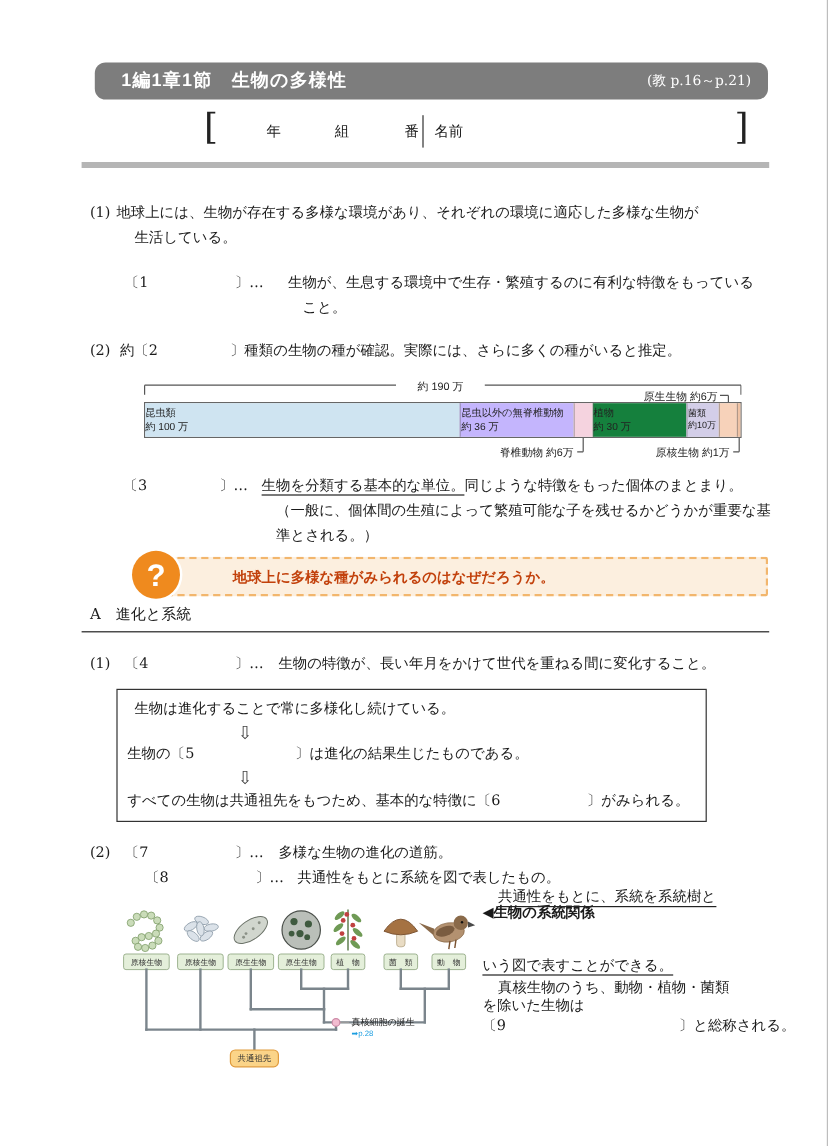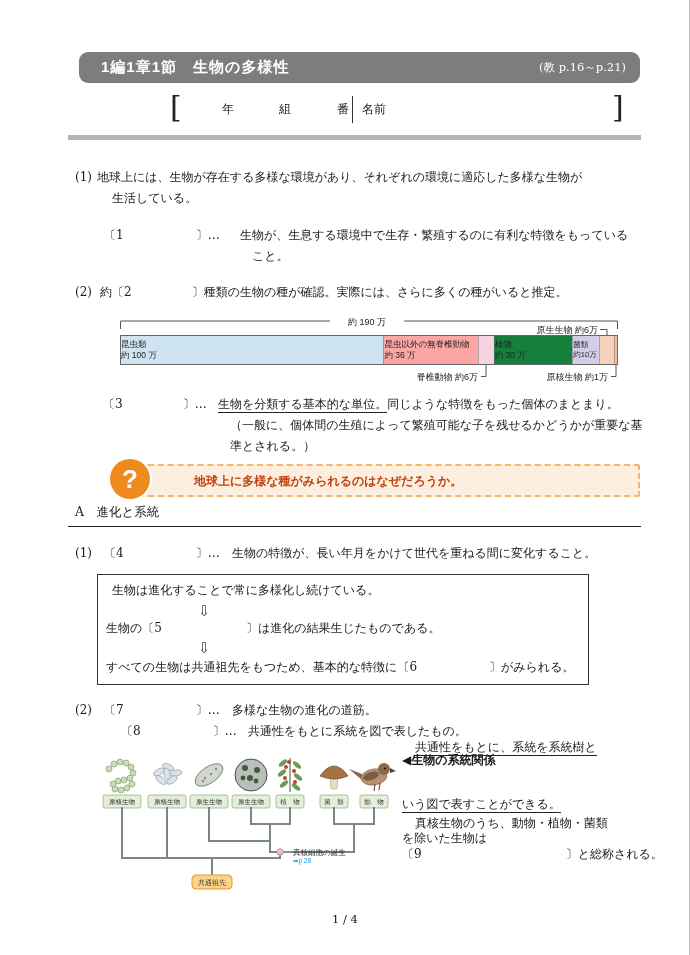--- a/index.html
+++ b/index.html
@@ -87,21 +87,21 @@
       <text x="247" y="13" font-size="9" text-anchor="middle" fill="#222">約 190 万</text>
       <text x="478" y="21" font-size="9" text-anchor="end" fill="#222">原生生物 約6万</text>
       <text x="358" y="68" font-size="9" text-anchor="end" fill="#222">脊椎動物 約6万</text>
       <text x="488" y="68" font-size="9" text-anchor="end" fill="#222">原核生物 約1万</text>
     </svg>
     <div class="bar">
         <div class="seg" style="flex: 0 0 52.9101%; background: rgb(207, 228, 241);">
           <div>昆虫類</div>
           <div>約 100 万</div>
         </div>
-        <div class="seg" style="flex: 0 0 19.0476%; background: #fca5a5; border-left: 1px solid rgba(100, 100, 100, 0.45);">
+        <div class="seg" style="flex: 0 0 19.0476%; background: #c4b5fd; border-left: 1px solid rgba(100, 100, 100, 0.45);">
           <div>昆虫以外の無脊椎動物</div>
           <div>約 36 万</div>
         </div>
         <div class="seg seg-sm" style="flex: 0 0 3.1746%; background: rgb(245, 211, 223); border-left: 1px solid rgba(100, 100, 100, 0.45);"></div>
         <div class="seg" style="flex: 0 0 15.873%; background: #15803d; border-left: 1px solid rgba(100, 100, 100, 0.45);">
           <div>植物</div>
           <div>約 30 万</div>
         </div>
         <div class="seg seg-sm" style="flex: 0 0 5.29101%; background: rgb(211, 206, 232); border-left: 1px solid rgba(100, 100, 100, 0.45);">
           <div>菌類</div>
@@ -277,15 +277,14 @@
     </g>
   </svg>
 
   <div class="t note" style="left:402px;top:753px;font-weight:bold;">◀生物の系統関係</div>
   <div class="t note" style="left:415px;top:740px;"><span class="u">共通性をもとに、系統を系統樹と</span></div>
   <div class="t note" style="left:402px;top:797px;"><span class="u">いう図で表すことができる。</span></div>
   <div class="t note" style="left:415px;top:816px;text-align:right;">真核生物のうち、動物・植物・菌類</div>
   <div class="t note" style="left:402px;top:831px;">を除いた生物は</div>
   <div class="t note" style="left:402px;top:847px;">〔9　　　　　　　　　　　　〕と総称される。</div>
 
-  <div class="footer">1 / 4</div>
 
 </div>
 
 </body></html>

